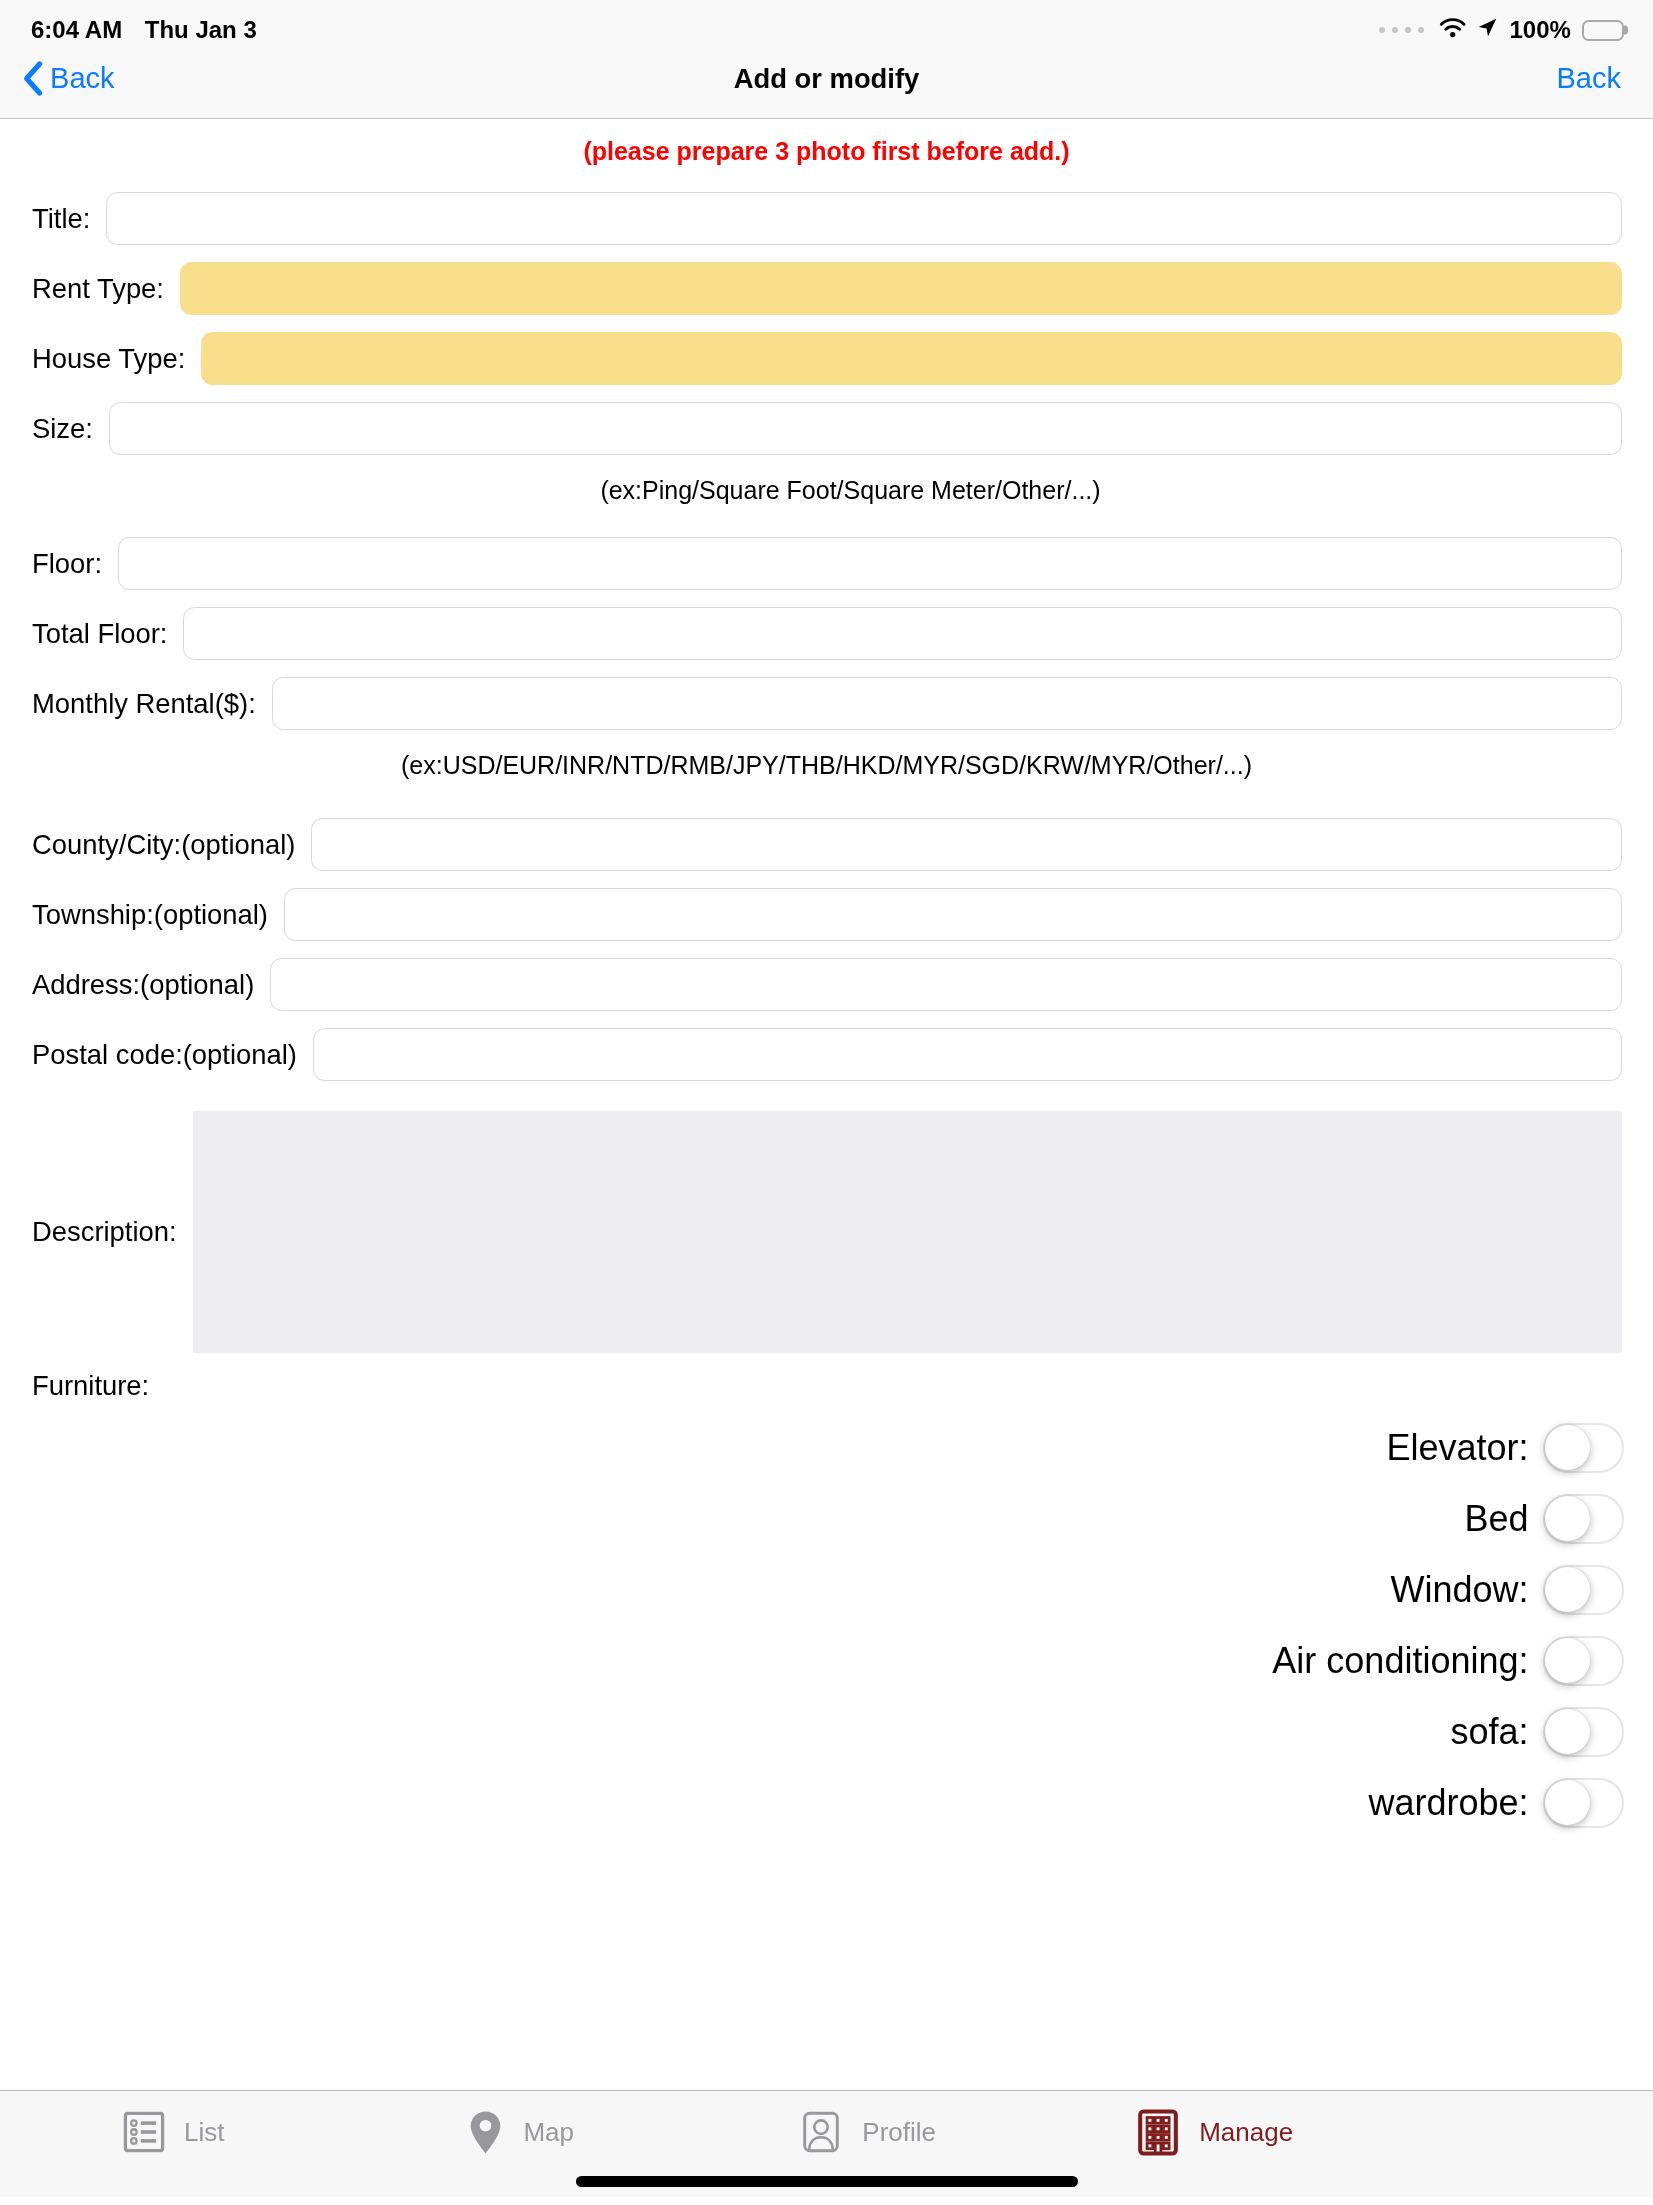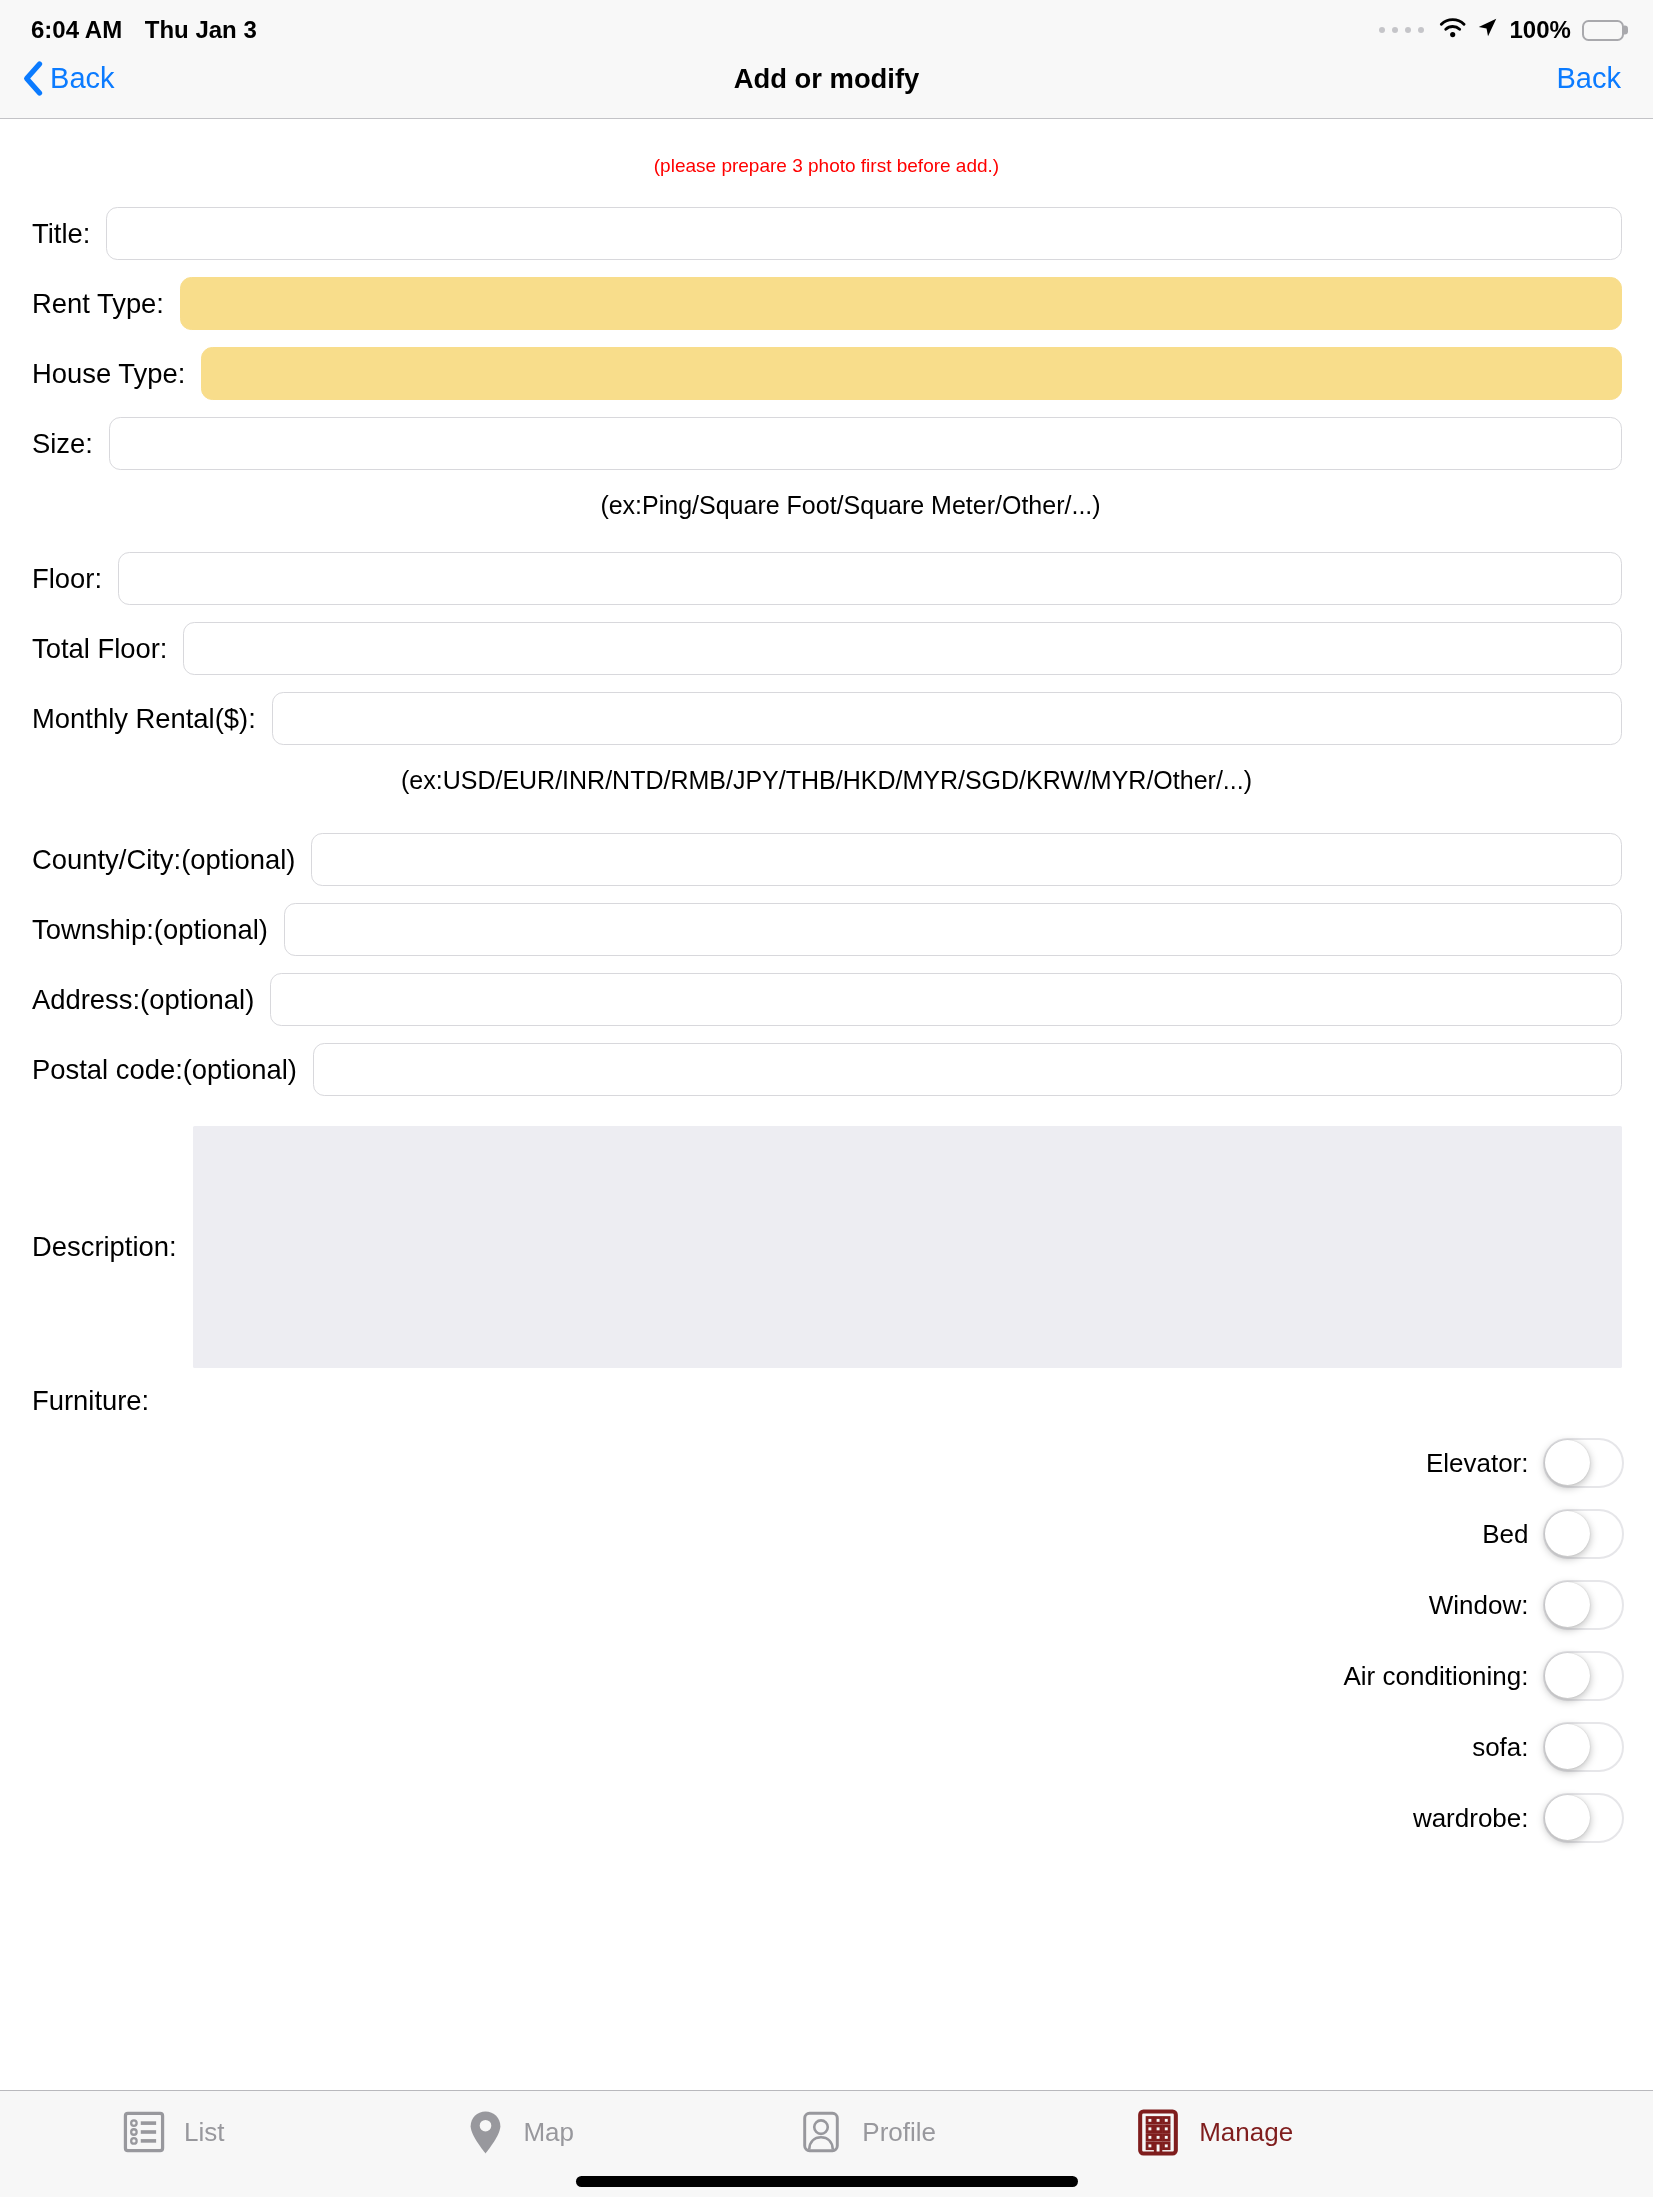--- a/index.html
+++ b/index.html
@@ -39,21 +39,21 @@
 
   .nav-row { position: relative; height: 79px; display: flex; align-items: center; justify-content: center; }
   .back-left { position: absolute; left: 21px; display: flex; align-items: center; gap: 6.5px;
                color: #0b7bff; font-size: 29px; cursor: pointer; }
   .nav-title { font-size: 27.4px; font-weight: 700; }
   .back-right { position: absolute; right: 32px; color: #0b7bff; font-size: 29px; cursor: pointer; }
 
   
   .content { position: absolute; top: 119px; left: 0; right: 0; bottom: 107px; background: #fff; }
   .heading { margin: 22.6px 0 0 32px; font-size: 47px; line-height: 53px; font-weight: 700; letter-spacing: -0.8px; }
-  .notice { margin-top: 31px; text-align: center; font-size: 19px; line-height: 32px; color: #ff0000; }
+  .notice { margin-top: 16px; text-align: center; font-size: 25px; line-height: 32px; color: #ff0000; font-weight: bold; }
 
   .frow { display: flex; align-items: center; height: 53px; margin: 0 31px 17px 32px; }
   .frow.first { margin-top: 25px; }
   .flabel { font-size: 27.4px; white-space: nowrap; margin-right: 16px; }
   .finput {
     flex: 1; min-width: 0; height: 53px;
     border: 1.6px solid #d8d8dc; border-radius: 11.3px; background: #fff;
     font-family: inherit; font-size: 27.4px; padding: 0 16px; outline: none;
   }
   .finput.hl { background: #f8dd8b; border-color: #f8dd8b; }
@@ -65,21 +65,21 @@
   .desc-row { display: flex; align-items: center; margin: 30px 31px 0 32px; }
   .desc-label { font-size: 27.4px; white-space: nowrap; margin-right: 16px; }
   .desc-area {
     flex: 1; height: 242px; background: #ededf2; border: none; border-radius: 1.6px;
     resize: none; outline: none; font-family: inherit; font-size: 27.4px; padding: 13px 16px;
   }
   .furniture { margin: 13px 0 0 32px; font-size: 27.4px; line-height: 39px; }
 
   .trow { display: flex; align-items: center; justify-content: flex-end; height: 50px; margin: 0 29px 21px 0; }
   .trow.first { margin-top: 18px; }
-  .tlabel { font-size: 26px; margin-right: 14.5px; }
+  .tlabel { font-size: 36px; margin-right: 14.5px; }
   .switch { position: relative; width: 81px; height: 50px; border: 2.4px solid #e6e6e9;
             border-radius: 25px; background: #fff; cursor: pointer; flex: 0 0 auto; }
   .switch .knob { position: absolute; left: 0; top: 0; width: 45px; height: 45px; border-radius: 50%;
                   background: #fff; box-shadow: 0 2.4px 8px rgba(0,0,0,.28), 0 0 1.6px rgba(0,0,0,.14); }
 
   
   .tabbar {
     position: absolute; bottom: 8px; left: 0; right: 0; height: 107px;
     background: #f7f7f7; border-top: 1.6px solid #b9b9bd;
     display: flex; align-items: center;

